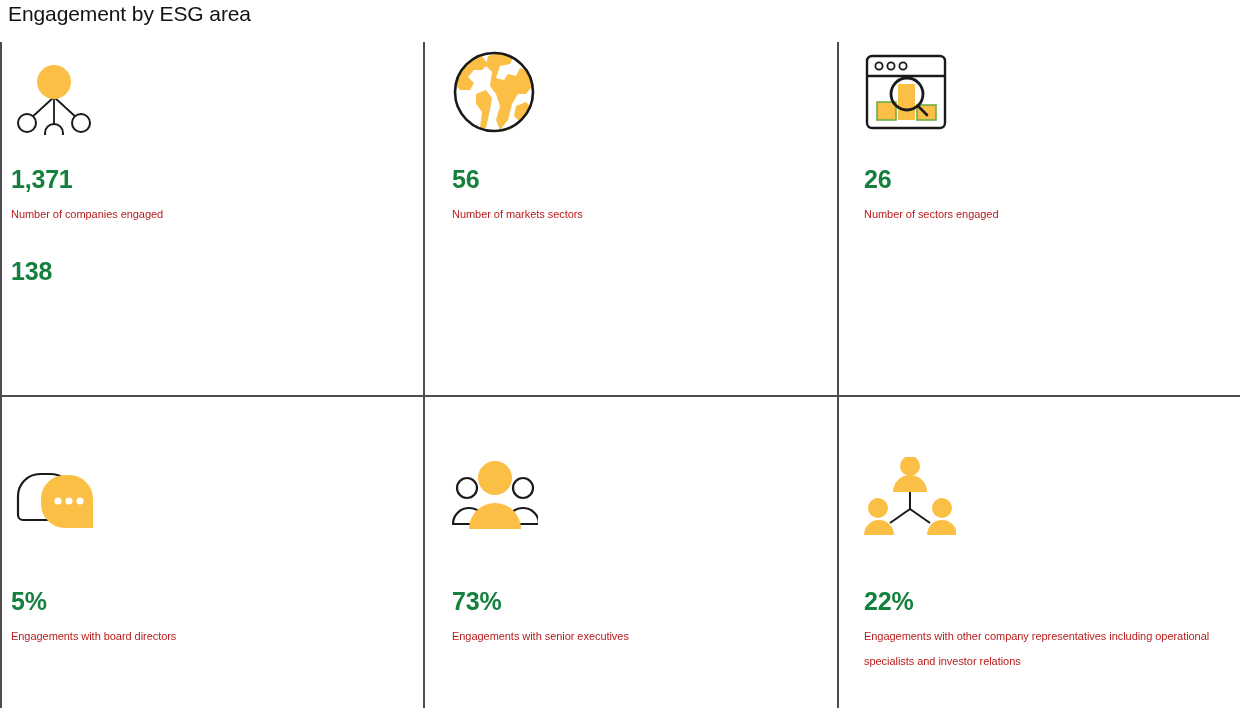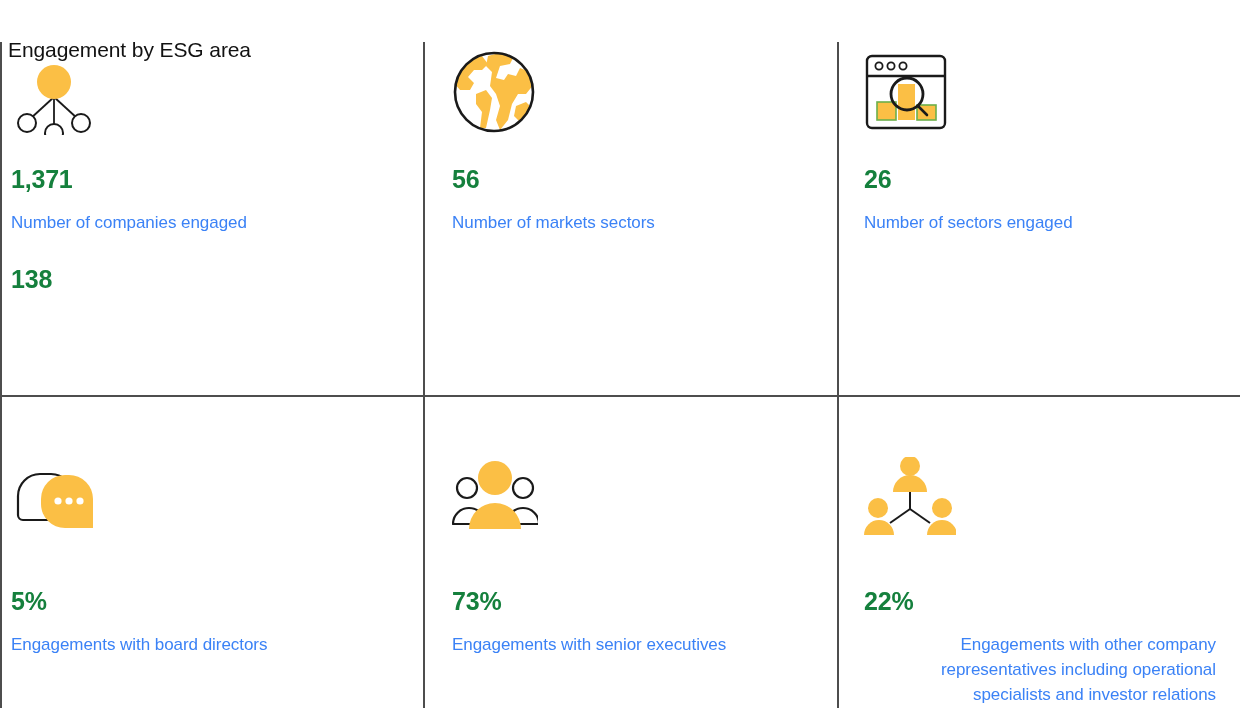--- a/index.html
+++ b/index.html
@@ -28,21 +28,20 @@
   .title {
     position: absolute;
     left: 8px;
     top: 0px;
     font-size: 21px;
     line-height: 28px;
     font-weight: 400;
     letter-spacing: -0.1px;
     color: #121212;
     white-space: nowrap;
-    margin-top: 36px;
   }
 
   
   .grid {
     position: absolute;
     left: 0px;
     top: 42px;
     width: 1240px;
     height: 666px;
   }
@@ -120,29 +119,29 @@
   .stat-block + .stat-block { margin-top: 29px; }
 
   .stat-value {
     font-size: 25px;
     line-height: 31px;
     font-weight: 700;
     letter-spacing: -0.2px;
     color: #15803d;
   }
   .stat-label {
-    margin-top: 15px;
-    font-size: 17px;
+    margin-top: 7px;
+    font-size: 11px;
     line-height: 25px;
     font-weight: 400;
     letter-spacing: -0.05px;
-    color: #3b82f6;
+    color: #b91c1c;
     max-width: 360px;
   }
-  .cell.c5 .stat-label { max-width: 372px; text-align: right; }
+  .cell.c5 .stat-label { max-width: 372px; }
 
   
   .icon-svg { display: block; }
 </style>
 </head>
 <body>
 
 <div class="infographic">
 
   <div class="title">Engagement by ESG area</div>

